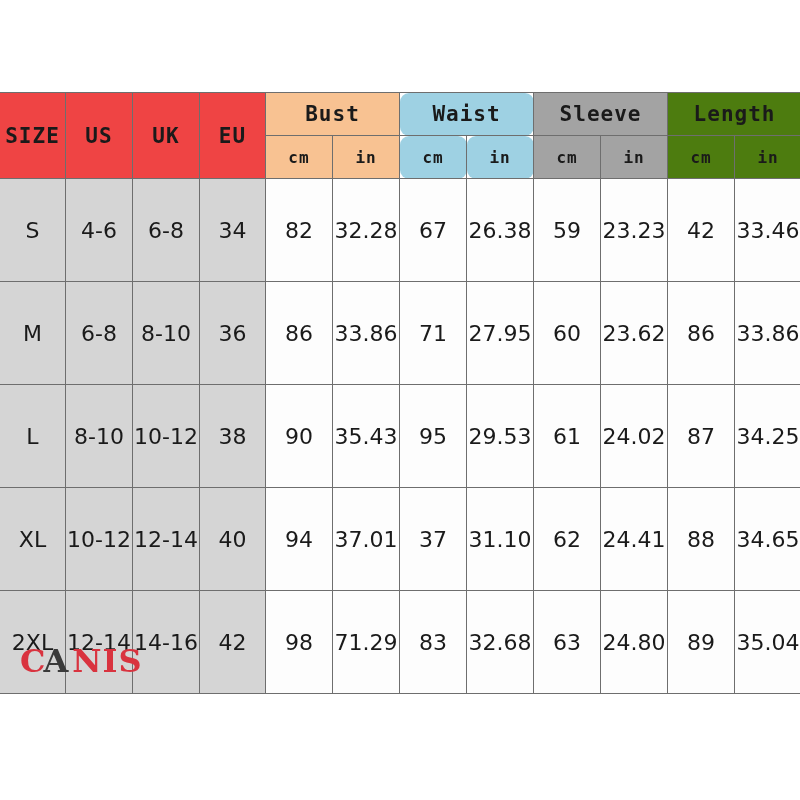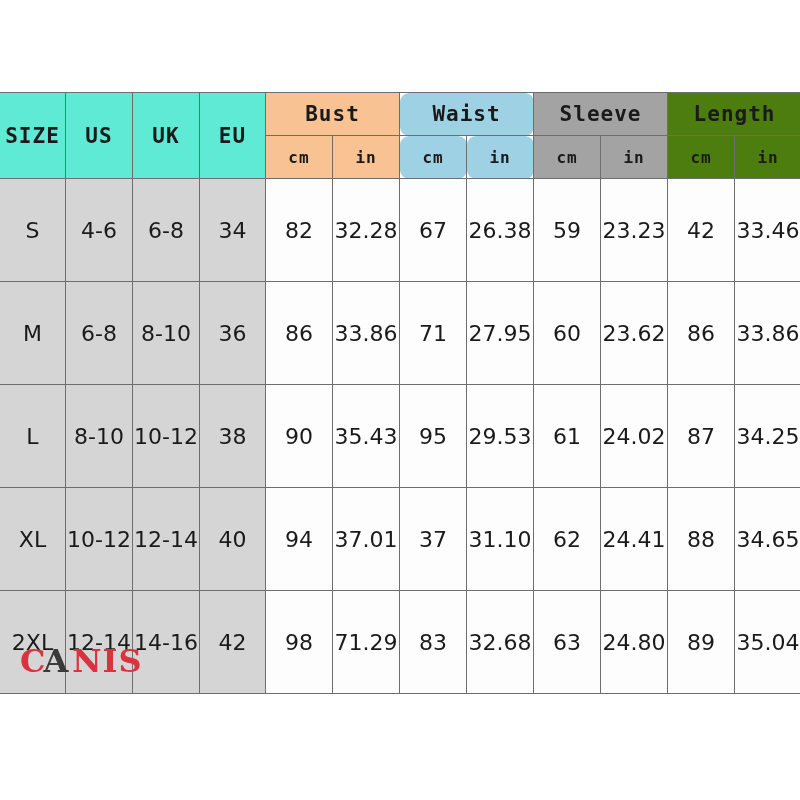--- a/index.html
+++ b/index.html
@@ -48,21 +48,21 @@
   }
   tr.head-unit th {
     height: 42px;
     font-size: 16px;
     font-family: "DejaVu Sans Mono", monospace;
     font-weight: bold;
     letter-spacing: 1px;
     text-align: center;
   }
 
-  th.g-green   { background: #5eead4; border-color: #8f9f63; }
+  th.g-green   { background: #ef4444; border-color: #8f9f63; }
   th.g-peach   { background: #f8c292; border-color: #b5825a; margin-left: 28px; }
   th.g-blue    { background: #9ed1e3; border-color: #6ba2b6; border-radius: 9px; }
   th.g-purple  { background: #a3a3a3; border-color: #8f7799; }
   th.g-green2  { background: #4d7c0f; border-color: #8f9f63; }
 
   
   tbody td {
     height: 102px;
     font-size: 22px;
     font-family: "DejaVu Sans", sans-serif;

